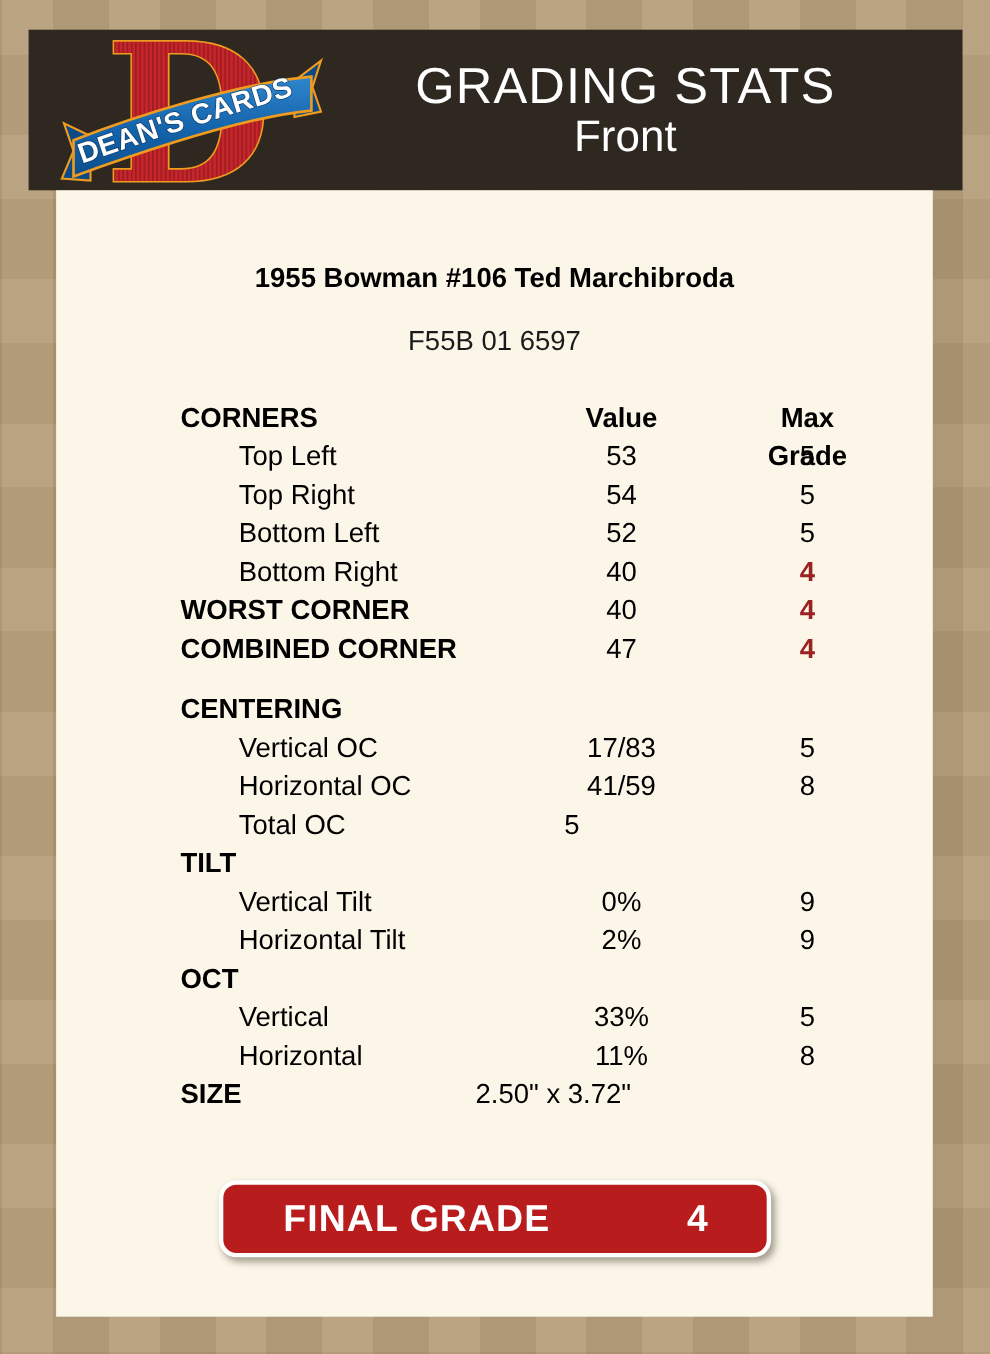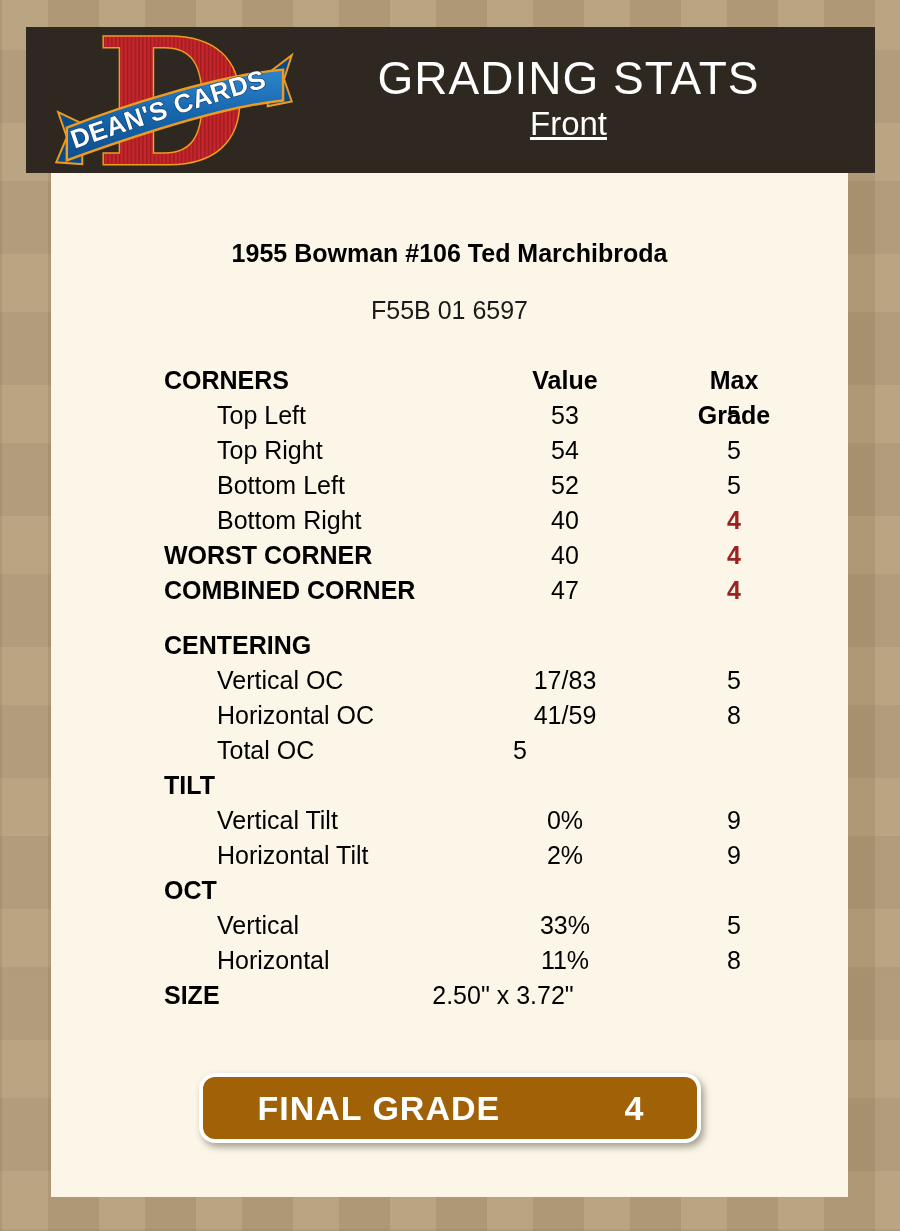--- a/index.html
+++ b/index.html
@@ -16,41 +16,41 @@
   .header-bar{
     position:absolute;left:26px;top:27px;width:849px;height:146px;
     background:#2e2821;
   }
   .logo-wrap{position:absolute;left:26px;top:4px;width:244px;height:140px;}
   .header-text{
     position:absolute;left:280px;right:44px;top:0;height:146px;
     color:#ffffff;text-align:center;
   }
   .header-title{font-size:46px;letter-spacing:1px;margin-top:26px;line-height:50px;}
-  .header-subtitle{font-size:33px;line-height:42px;text-decoration:underline;}
+  .header-subtitle{font-size:40px;line-height:42px;}
   .content-panel{
     position:absolute;left:51px;top:173px;width:797px;height:1024px;
     background:#fbf6e8;box-sizing:border-box;padding-top:64px;
   }
   .card-title{font-size:25px;font-weight:bold;color:#000;text-align:center;line-height:32px;}
   .card-serial{font-size:25px;color:#1a1a1a;text-align:center;line-height:34px;margin-top:24px;}
   .stats-table{position:relative;margin-top:36px;font-size:25px;color:#000;}
   .row{display:flex;height:35px;line-height:35px;position:relative;margin-left:12px;}
   .spacer-row{height:20px;}
   .cell{box-sizing:border-box;}
   .cell.label{width:395px;padding-left:154px;}
   .cell.label.bold{padding-left:101px;font-weight:bold;}
   .cell.value{width:214px;text-align:center;}
   .cell.max{width:124px;text-align:center;}
   .cell.max.red{color:#9b2222;font-weight:bold;}
   .cell.value.wide{position:absolute;left:300px;width:280px;text-align:center;}
   .col-head{font-weight:bold;}
   .final-grade-btn{
     margin:40px auto 0 auto;width:502px;height:70px;
-    background:#a16207;border:4px solid #ffffff;border-radius:16px;
+    background:#b91c1c;border:4px solid #ffffff;border-radius:16px;
     box-sizing:border-box;display:flex;align-items:center;
     box-shadow:3px 4px 7px rgba(60,50,35,0.45);
     color:#ffffff;font-size:34px;font-weight:bold;letter-spacing:1px;
   }
   .final-grade-label{padding-left:55px;flex:1;}
   .final-grade-value{padding-right:52px;}
 </style>
 </head>
 <body>
 

